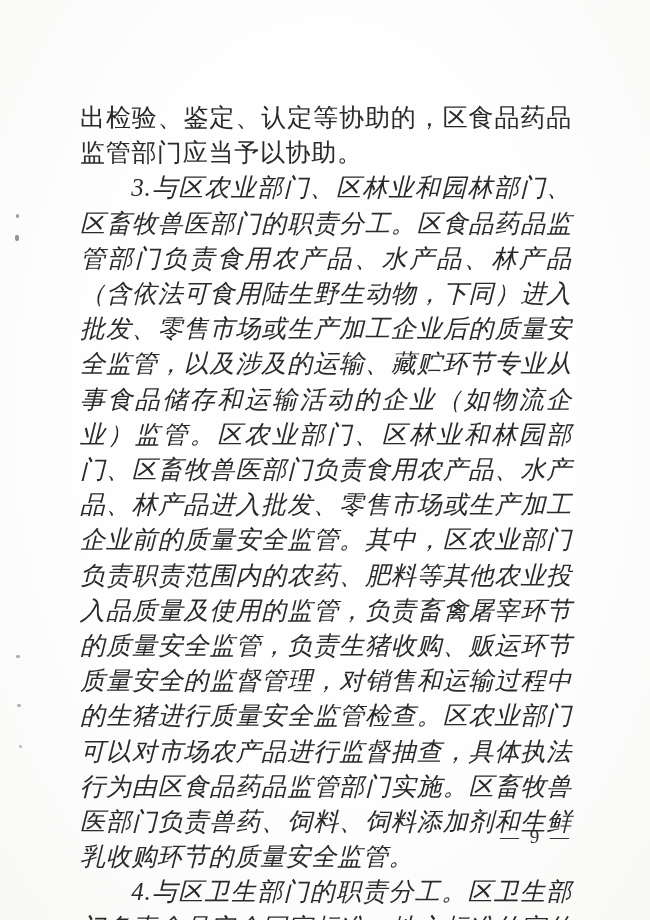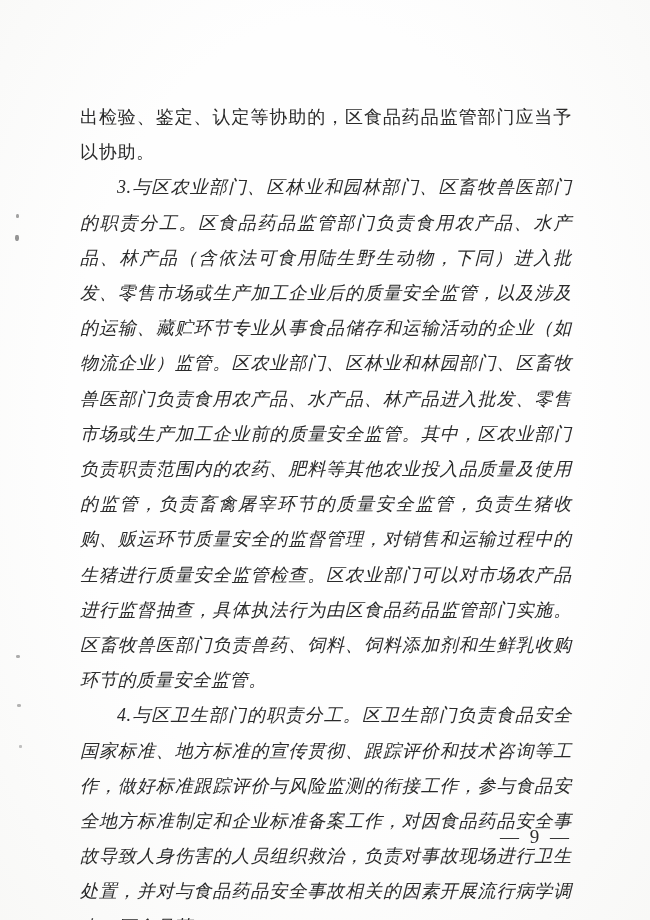--- a/index.html
+++ b/index.html
@@ -36,21 +36,21 @@
   .body-text {
     position: absolute;
     left: 80px;
     top: 100px;
     width: 492px;
   }
 
   .para {
     margin: 0;
     color: #2a2a2a;
-    font-size: 18px;
+    font-size: 25px;
     line-height: 35.2px;
     letter-spacing: 0.7px;
     text-align: justify;
     text-align-last: left;
     text-justify: inter-character;
     font-family: "Liberation Serif", "DejaVu Serif", serif;
     -webkit-font-smoothing: none;
   }
 
   .para + .para {

